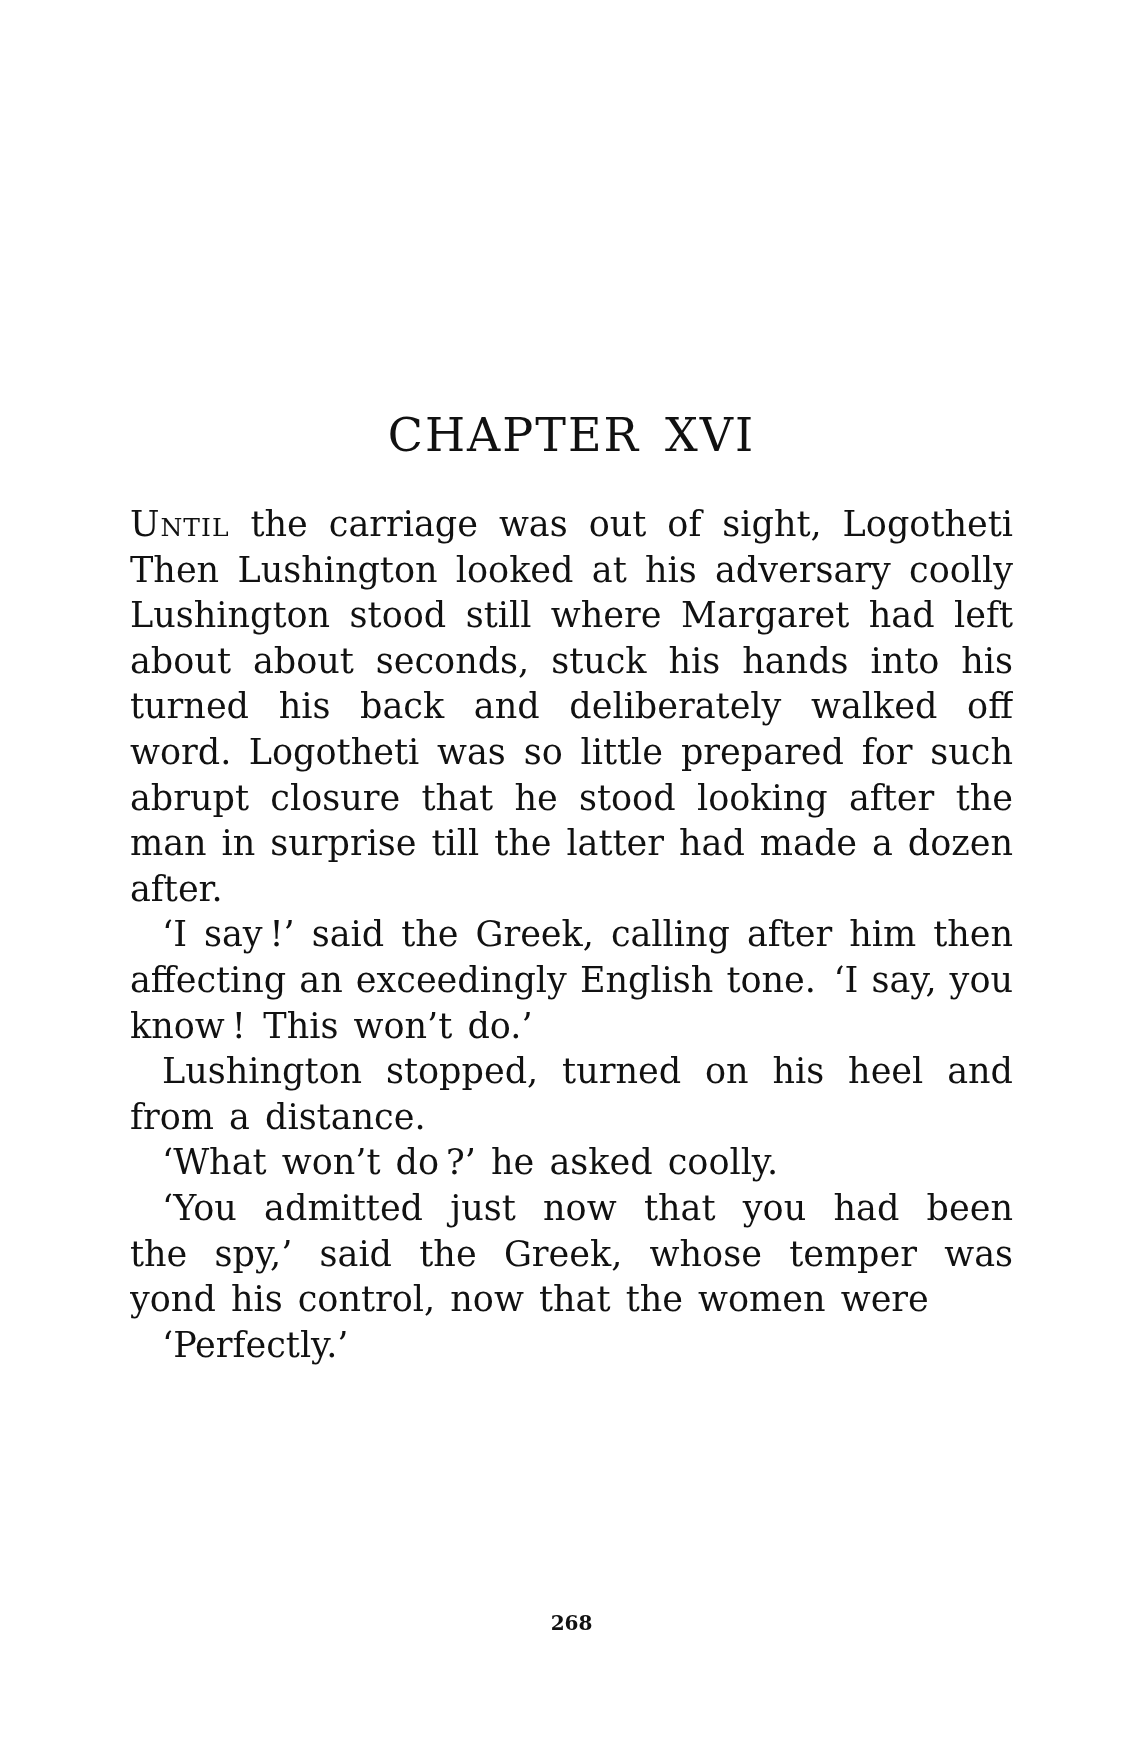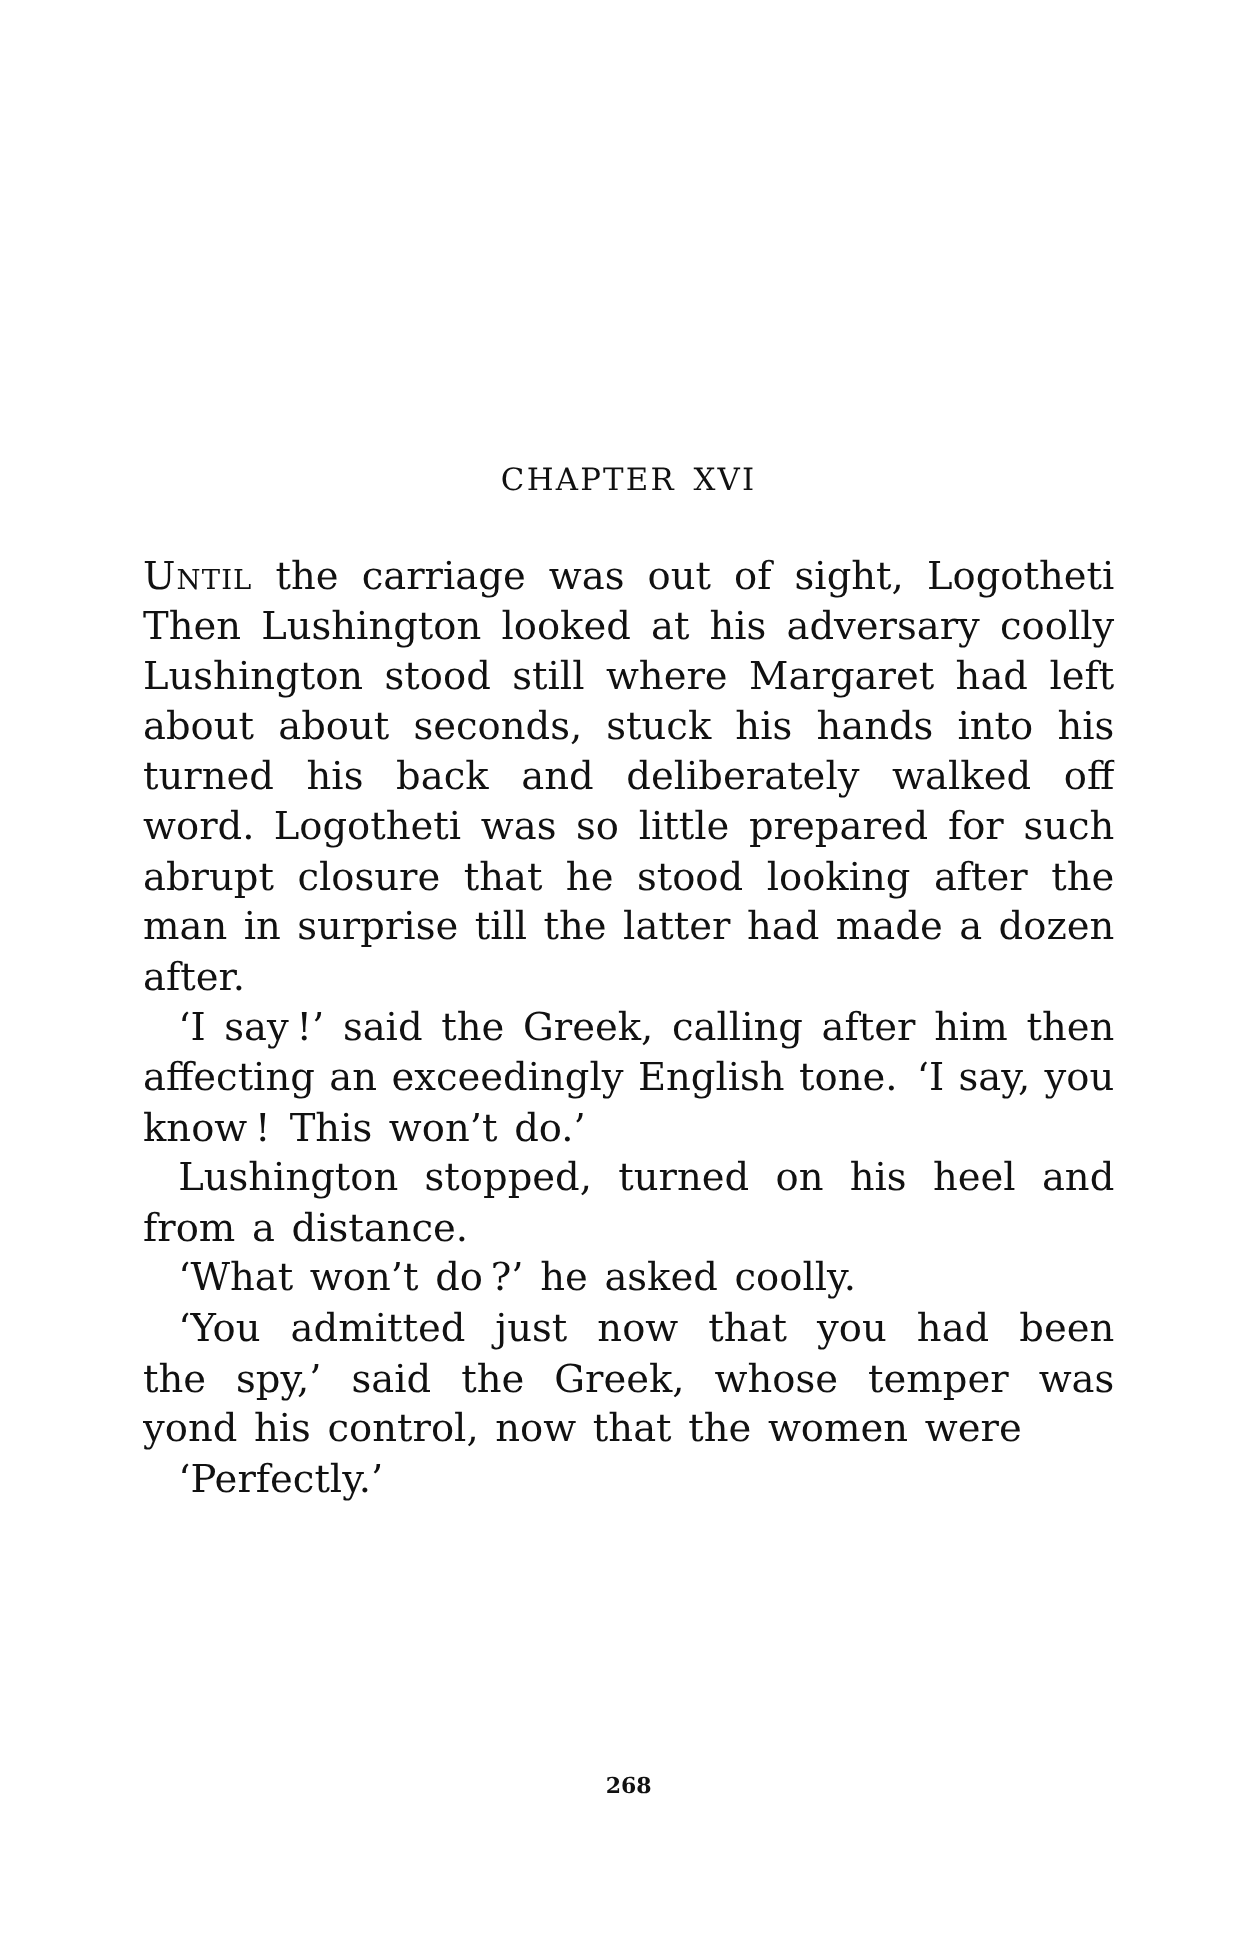--- a/index.html
+++ b/index.html
@@ -12,21 +12,21 @@
     font-family: "DejaVu Serif", "Liberation Serif", serif;
     overflow: hidden;
   }
   .heading {
     position: absolute;
     top: 413px;
     left: 130px;
     width: 883px;
     margin: 0;
     text-align: center;
-    font-size: 28px;
+    font-size: 46px;
     font-weight: normal;
     letter-spacing: 2px;
     line-height: 45px;
     white-space: pre;
   }
   .text-block {
     position: absolute;
     top: 502px;
     left: 130px;
     width: 883px;

